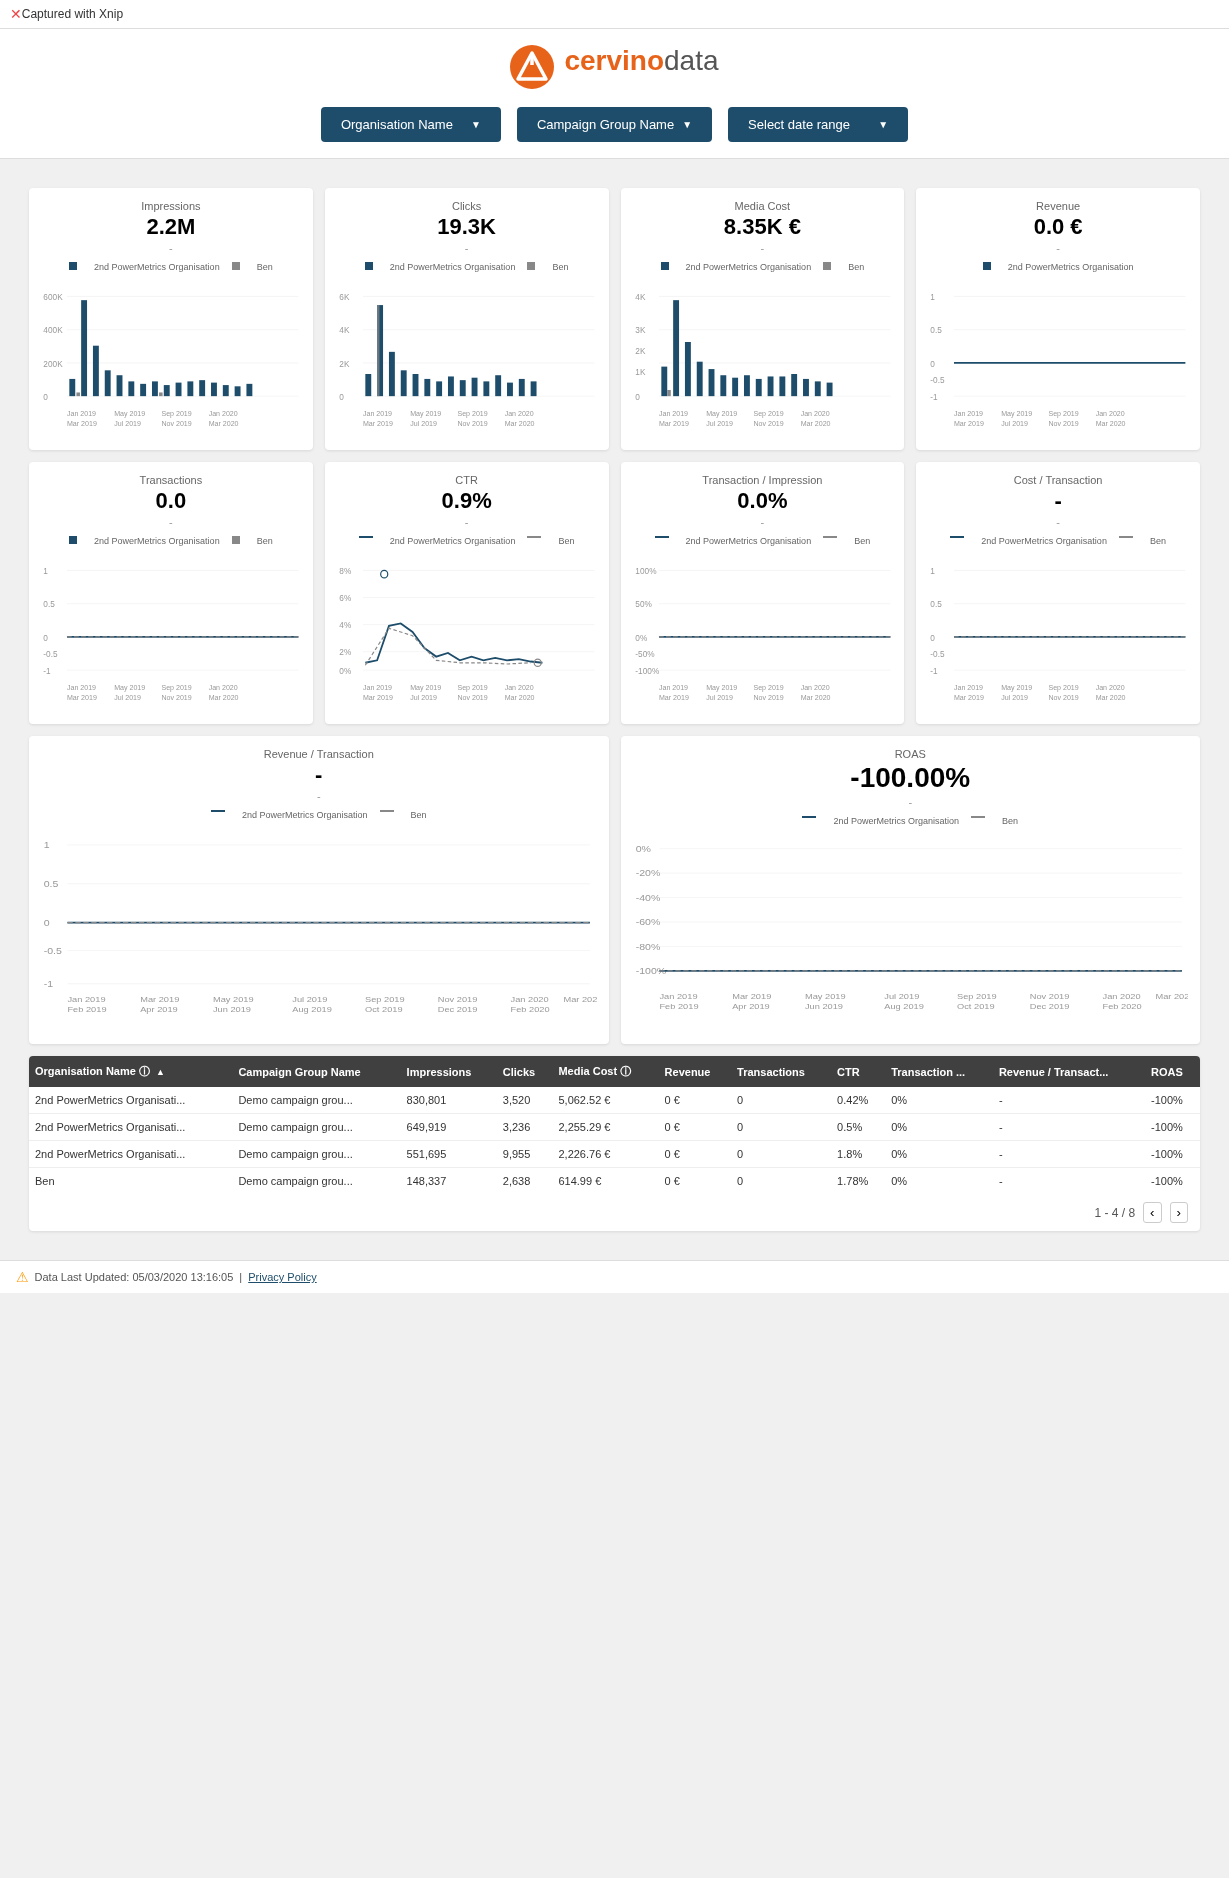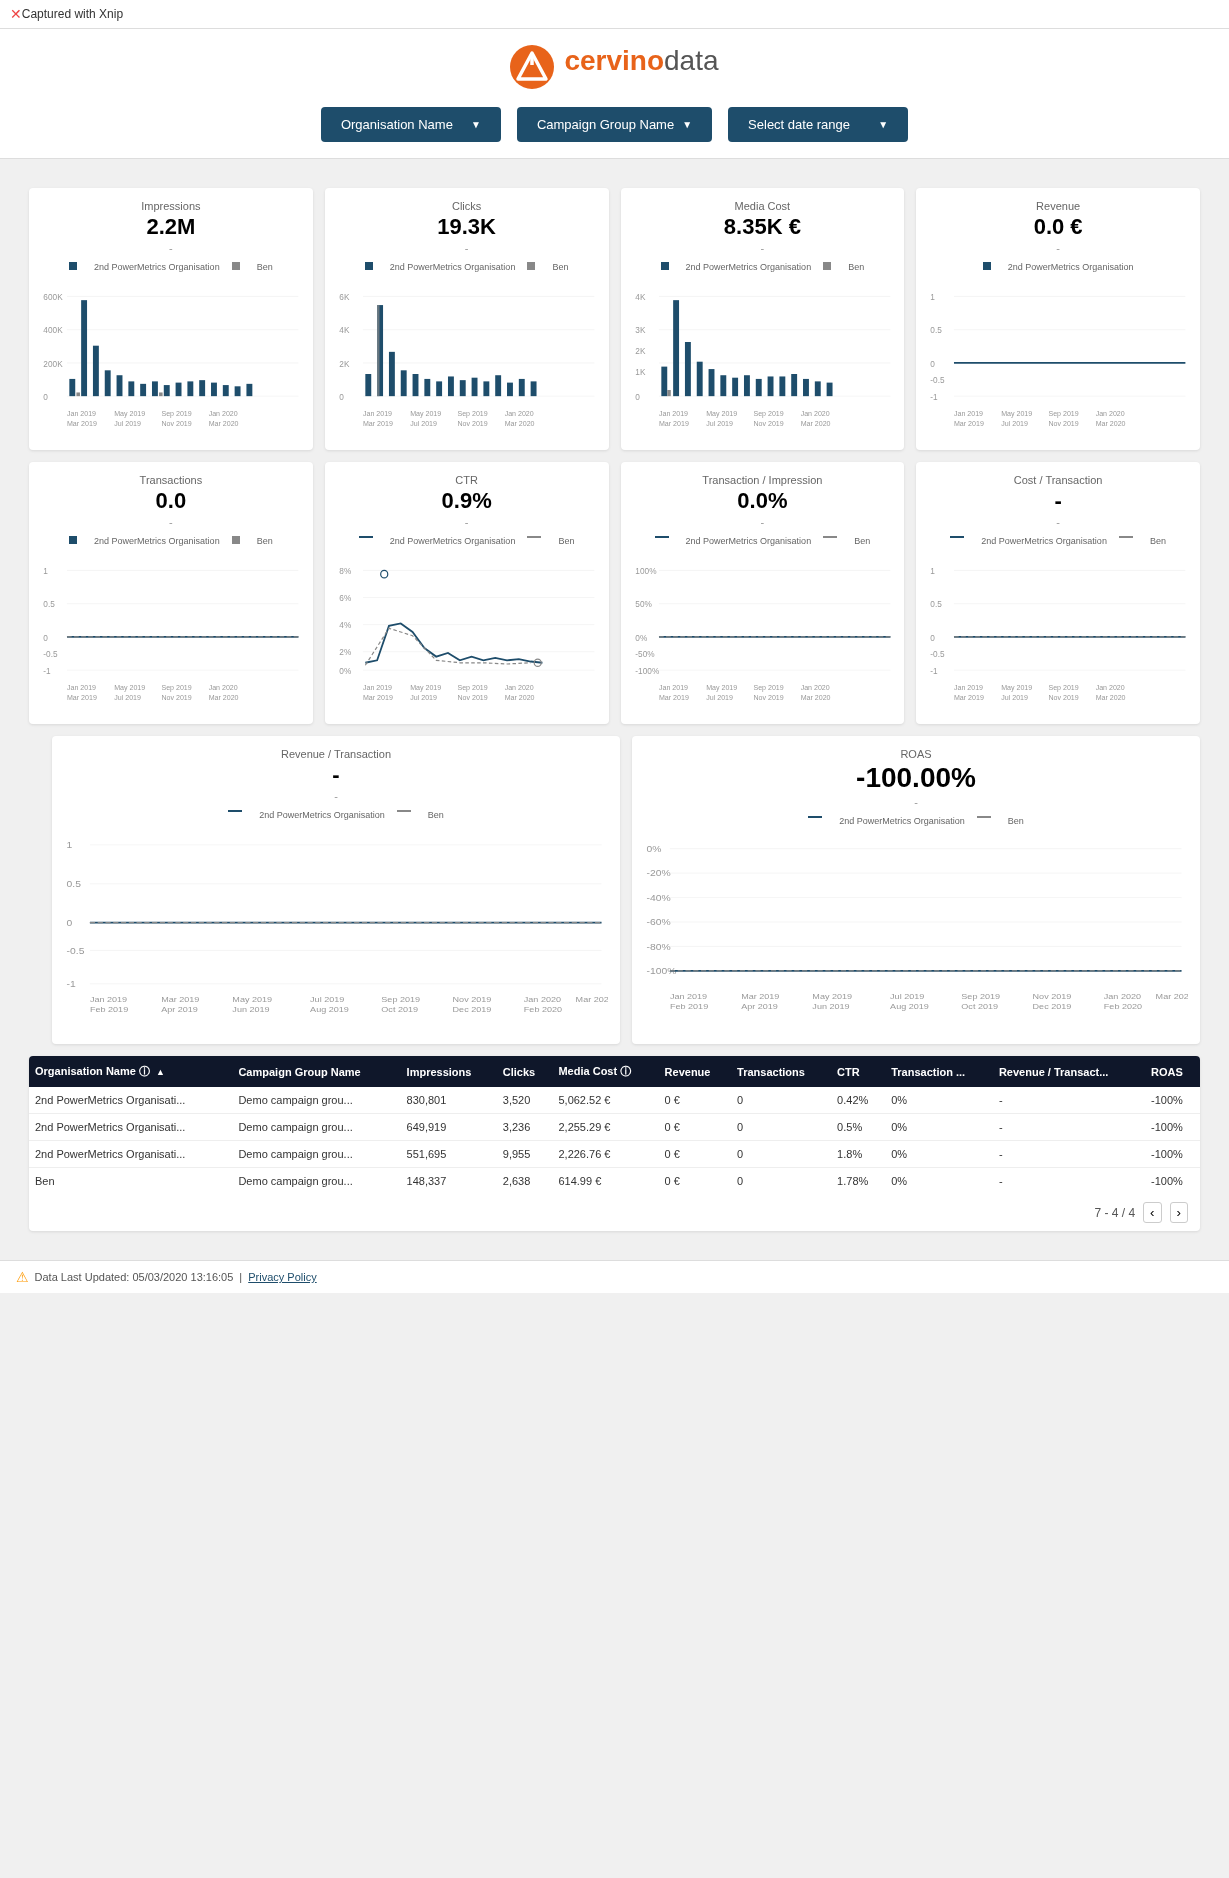--- a/index.html
+++ b/index.html
@@ -11,38 +11,38 @@
     .logo-container { display: flex; align-items: flex-start; justify-content: center; gap: 10px; margin-bottom: 18px; }
     .logo-icon { width: 44px; height: 44px; }
     
     .controls { display: flex; justify-content: center; gap: 16px; flex-wrap: wrap; }
     .dropdown-btn { background: #1e4d6b; color: #fff; border: none; padding: 10px 20px; border-radius: 4px; cursor: pointer; font-size: 13px; display: flex; align-items: center; gap: 8px; min-width: 180px; justify-content: space-between; }
     .dropdown-btn .arrow { font-size: 10px; }
     
     .main { padding: 29px; }
     
     .cards-grid { display: grid; grid-template-columns: repeat(4, 1fr); gap: 12px; margin-bottom: 12px; }
-    .cards-grid-2col { display: grid; grid-template-columns: 1fr 1fr; gap: 12px; margin-bottom: 12px; margin-left: 23px; }
+    .cards-grid-2col { display: grid; grid-template-columns: 1fr 1fr; gap: 12px; margin-bottom: 12px; }
     
     .card { background: #fff; border-radius: 4px; padding: 12px; box-shadow: 0 1px 3px rgba(0,0,0,0.1); }
     .card-title { text-align: center; font-size: 11px; color: #666; margin-bottom: 2px; }
     .card-value { text-align: center; font-size: 22px; font-weight: 600; color: #000000; margin-bottom: 2px; }
     .card-sub { text-align: center; font-size: 11px; color: #999; margin-bottom: 8px; }
     
     .chart-area { width: 100%; height: 160px; position: relative; overflow: hidden; }
     
     .legend { display: flex; gap: 12px; justify-content: center; margin-bottom: 6px; font-size: 9px; color: #666; }
     .legend-item { display: flex; align-items: flex-start; gap: 17px; }
     .legend-dot { width: 8px; height: 8px; }
     .legend-line { width: 14px; height: 2px; }
     
     
     .table-container { background: #fff; border-radius: 4px; padding: 0; box-shadow: 0 1px 3px rgba(0,0,0,0.1); overflow: hidden; }
     table { width: 100%; border-collapse: collapse; font-size: 11px; }
-    thead tr { background: #0f172a; color: #fff; }
+    thead tr { background: #404040; color: #fff; }
     thead th { padding: 8px 6px; text-align: left; font-weight: 600; white-space: nowrap; }
     thead th.sortable { cursor: pointer; }
     thead th .sort-arrow { font-size: 9px; margin-left: 3px; }
     tbody tr { border-bottom: 1px solid #eee; }
     tbody tr:last-child { border-bottom: none; }
     tbody td { padding: 7px 6px; }
     
     .pagination { display: flex; justify-content: flex-end; align-items: center; padding: 8px 12px; font-size: 12px; color: #555; gap: 8px; }
     .page-btn { background: none; border: 1px solid #ccc; padding: 2px 6px; border-radius: 3px; cursor: pointer; }
     
@@ -623,21 +623,21 @@
           <td>0 €</td>
           <td>0</td>
           <td>1.78%</td>
           <td>0%</td>
           <td>-</td>
           <td>-100%</td>
         </tr>
       </tbody>
     </table>
     <div class="pagination">
-      <span>7 - 4 / 4</span>
+      <span>1 - 4 / 8</span>
       <button class="page-btn">‹</button>
       <button class="page-btn">›</button>
     </div>
   </div>
 
 </div>
 
 <div class="footer">
   <span class="footer-icon">⚠</span>
   <span>Data Last Updated: 05/03/2020 13:16:05</span>

